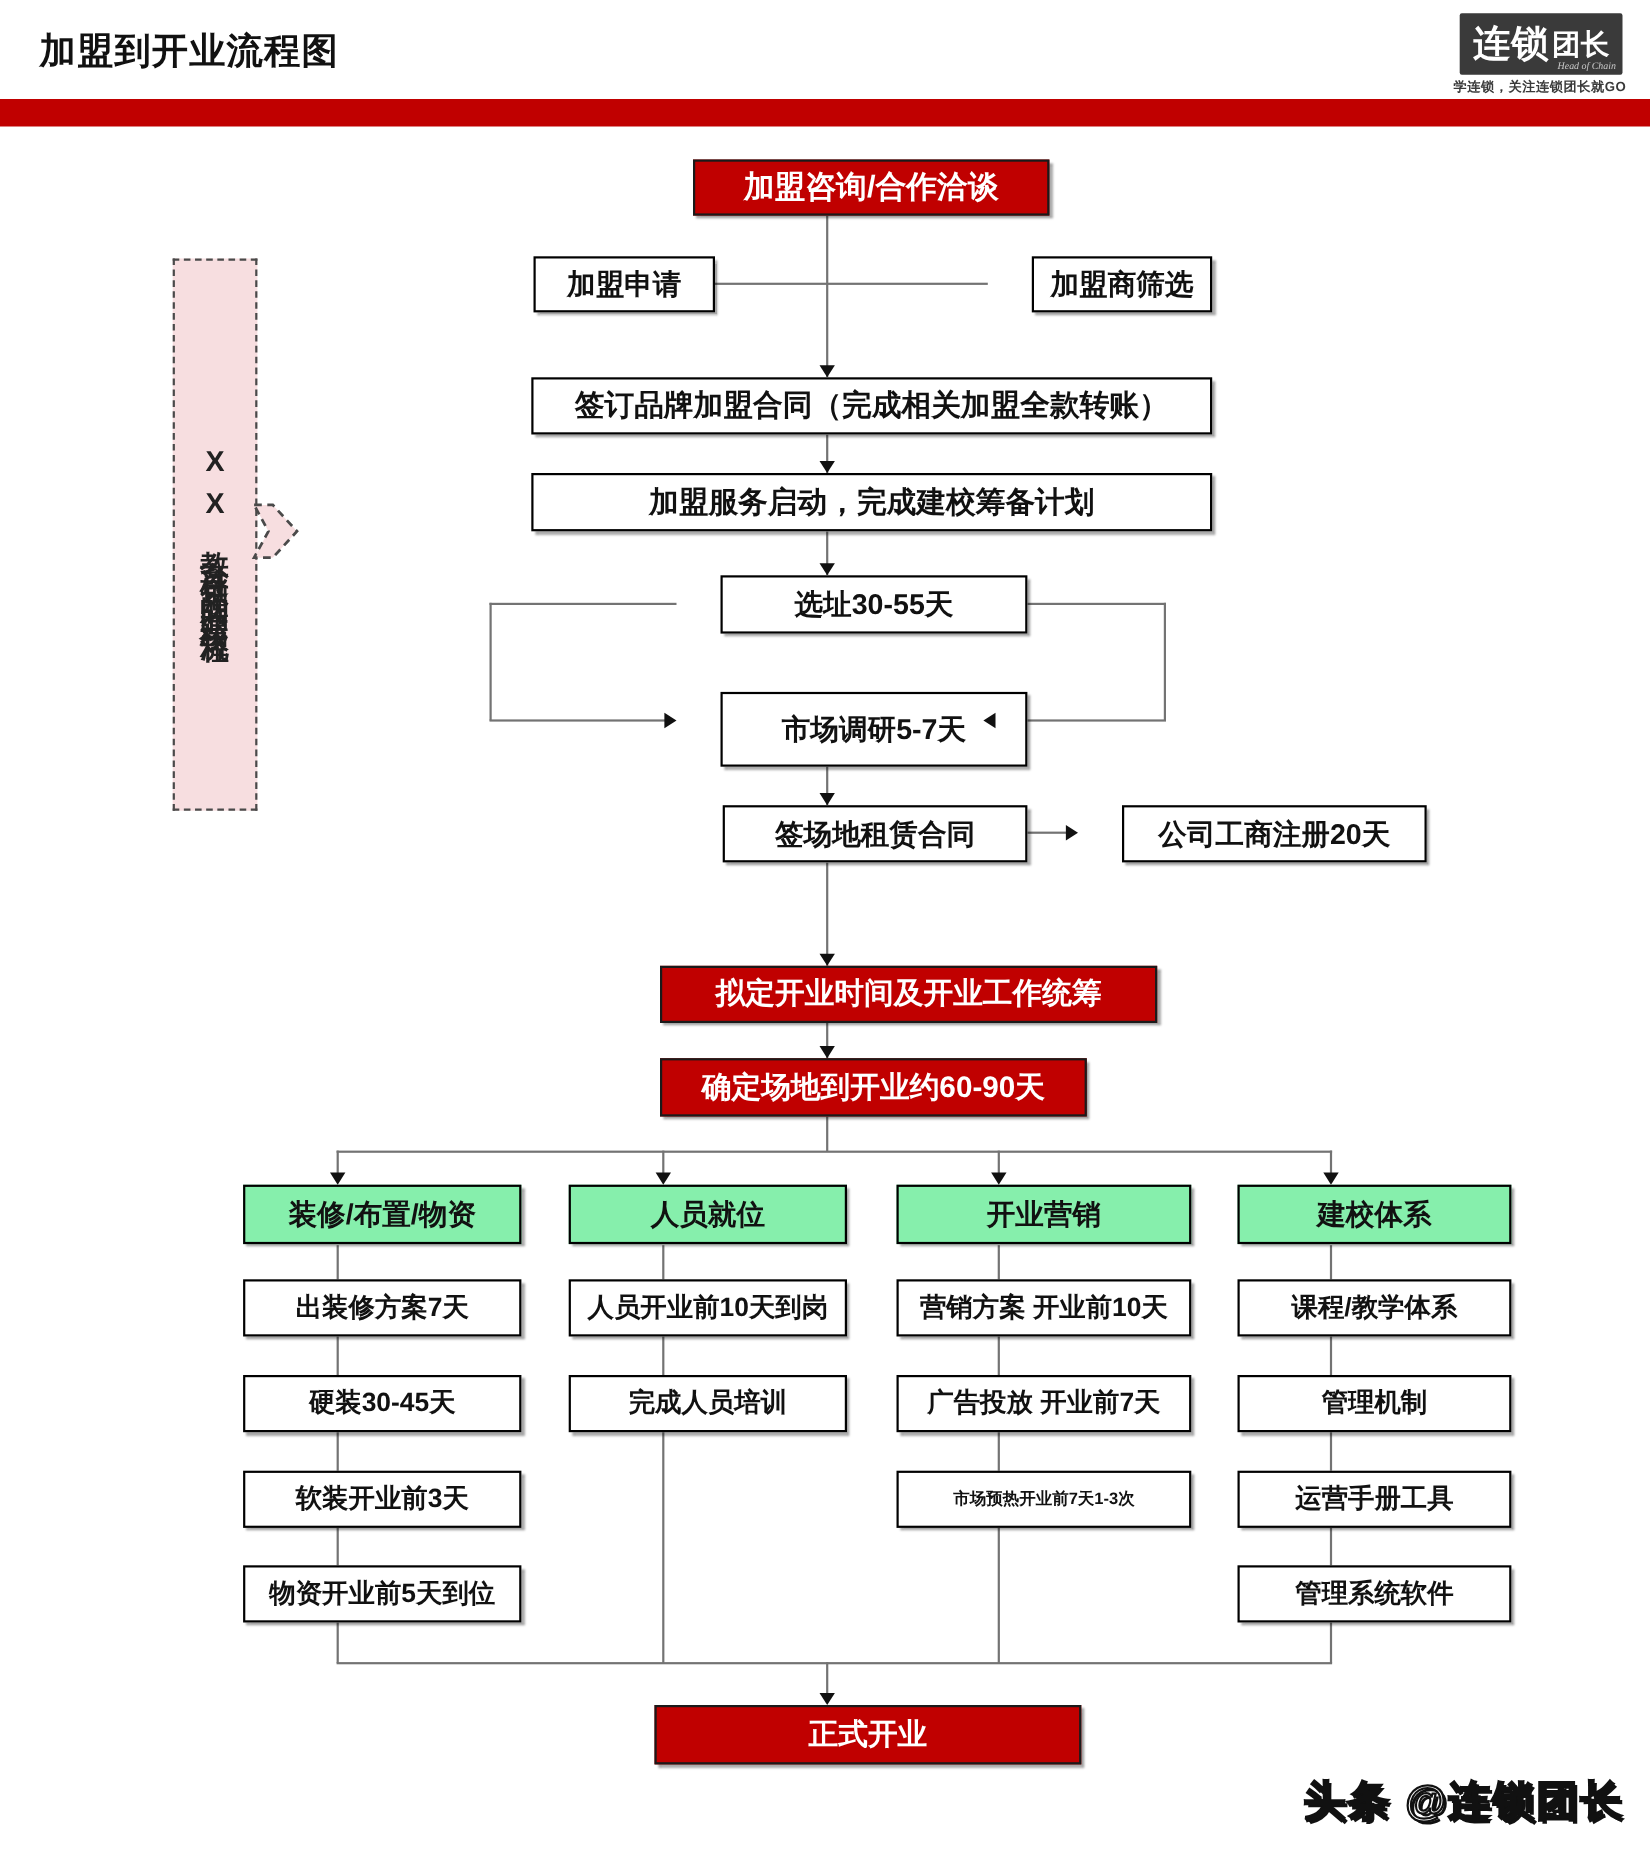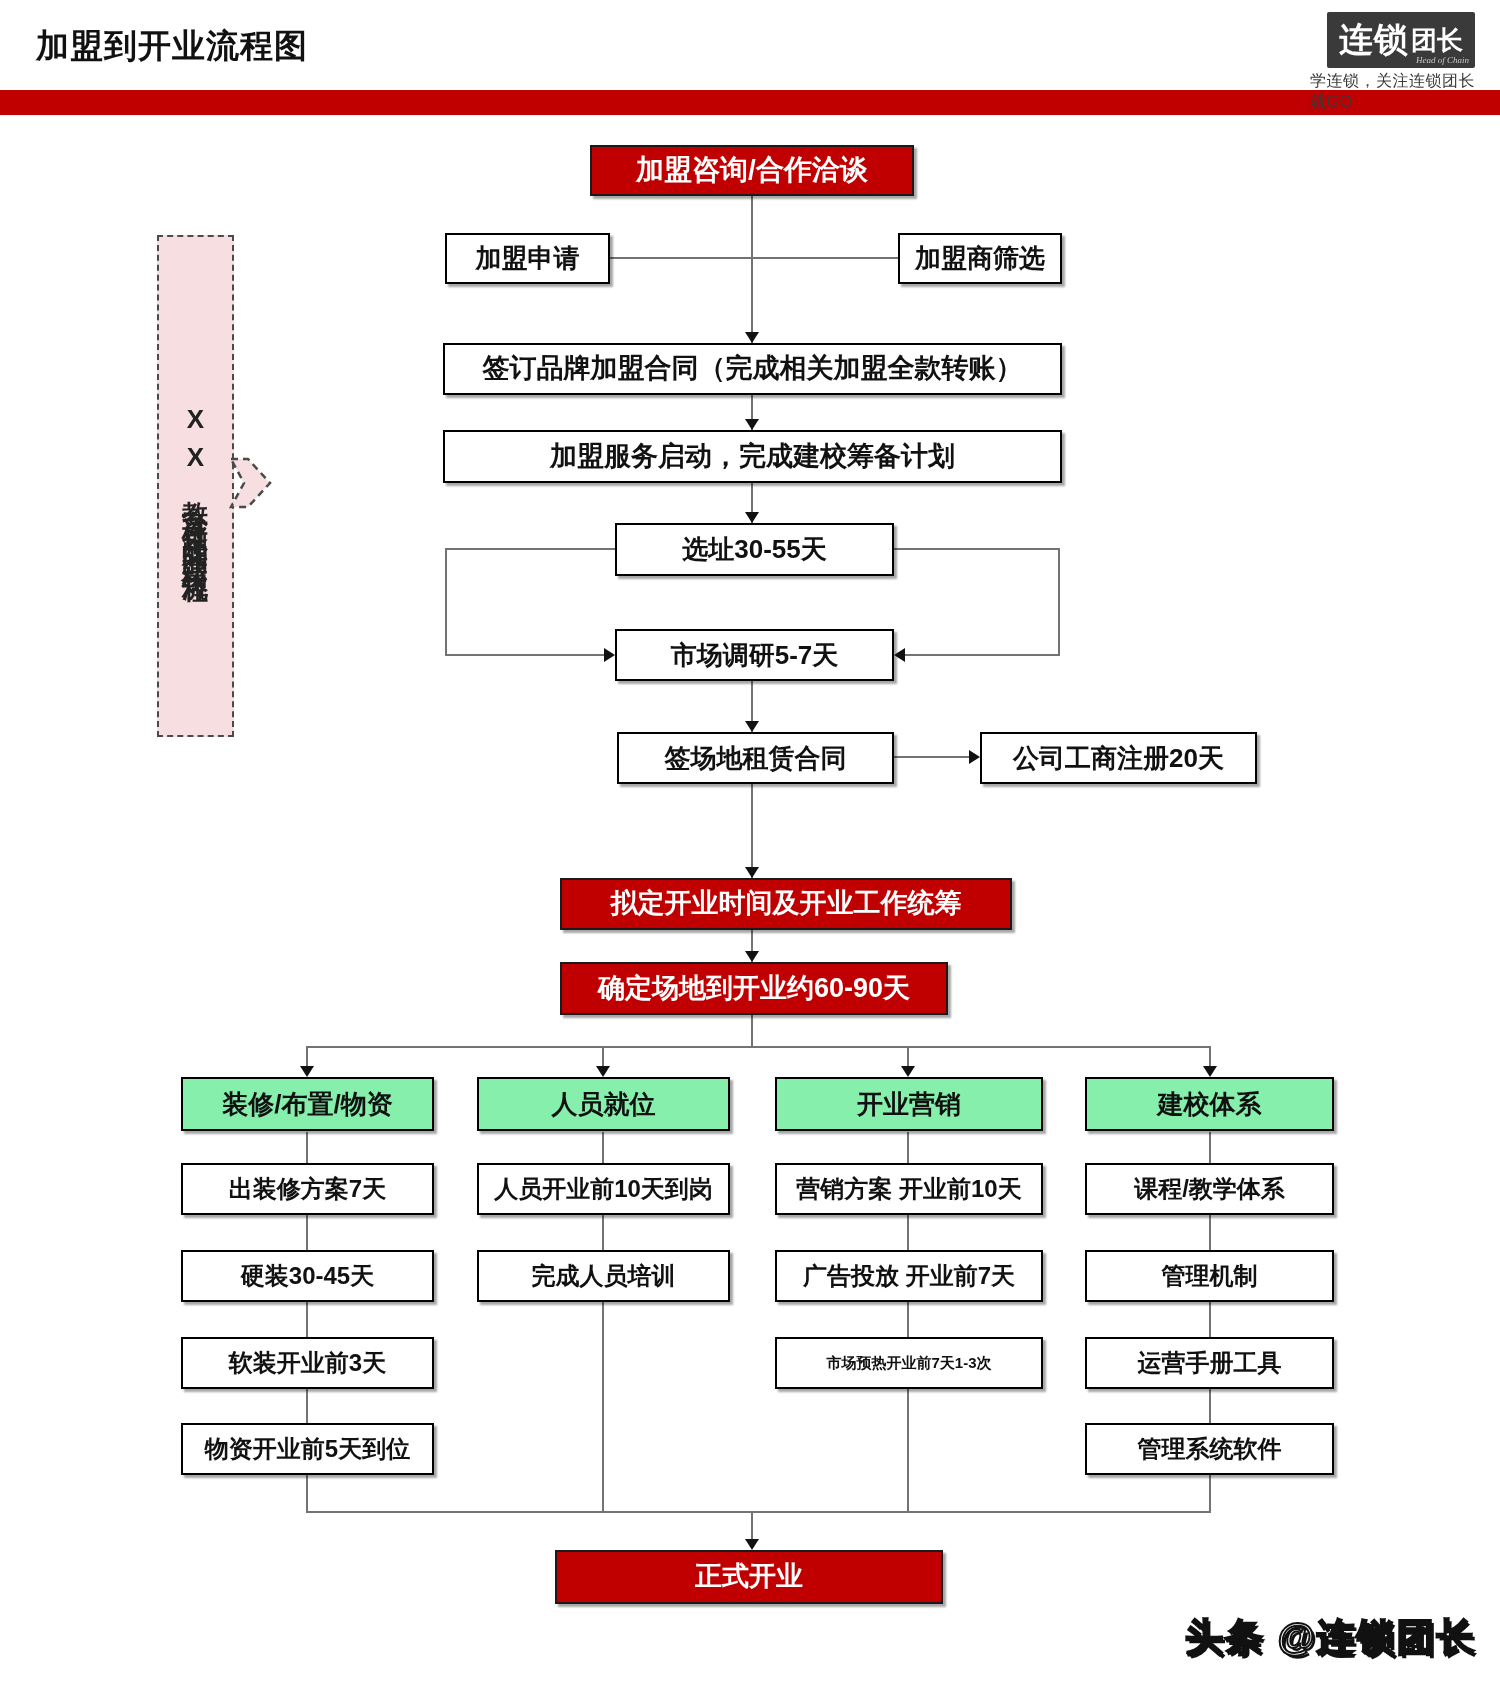--- a/index.html
+++ b/index.html
@@ -17,39 +17,39 @@
     position:absolute;left:1327px;top:12px;width:148px;height:56px;background:#3a3a3a;
     display:flex;align-items:center;justify-content:center;color:#fff;border-radius:2px;
   }
   .logo-main{font-size:34px;font-weight:800;letter-spacing:1px;}
   .logo-sub{font-size:26px;font-weight:800;margin-left:2px;}
   .logo-script{
     position:absolute;right:6px;bottom:3px;font-family:"Liberation Serif","DejaVu Serif",serif;
     font-style:italic;font-size:9px;color:#c9c9c9;
   }
   .logo-tagline{
-    position:absolute;left:1310px;top:71px;width:180px;
-    font-size:16px;font-weight:400;color:#3a3a3a;letter-spacing:0.5px;
+    position:absolute;left:1310px;top:71px;width:180px;text-align:center;
+    font-size:12px;font-weight:700;color:#3a3a3a;letter-spacing:0.5px;
   }
   
   .side-note{
     position:absolute;left:157px;top:235px;width:73px;height:498px;background:#F7DEE0;
     border:2px dashed #4a4a4a;display:flex;align-items:center;justify-content:center;z-index:2;
   }
   .side-note-text{
     writing-mode:vertical-rl;text-orientation:upright;font-size:26px;font-weight:700;
     color:#222;letter-spacing:8px;line-height:1;
   }
   .side-arrow{position:absolute;left:228px;top:456px;z-index:3;}
   
   .box{
     position:absolute;background:#ffffff;border:2px solid #000000;z-index:2;
     display:flex;align-items:center;justify-content:center;text-align:center;
     font-weight:700;color:#111;box-shadow:3px 3px 2px rgba(0,0,0,0.35);
-    box-sizing:border-box;line-height:1.1;
+    box-sizing:border-box;line-height:1.1;margin-left:40px;
   }
   .red{background:#C00000;color:#ffffff;border-color:#1a1a1a;}
   .hdr{background:#86efac;}
   .fs28{font-size:28px;} .fs27{font-size:27px;} .fs26{font-size:26px;} .fs24{font-size:24px;} .fs22{font-size:15px;}
   
   .ln{position:absolute;background:#737373;z-index:1;}
   .ar{position:absolute;width:0;height:0;z-index:3;}
   .ar.down{border-left:7px solid transparent;border-right:7px solid transparent;border-top:11px solid #111;}
   .ar.right{border-top:7px solid transparent;border-bottom:7px solid transparent;border-left:11px solid #111;}
   .ar.left{border-top:7px solid transparent;border-bottom:7px solid transparent;border-right:11px solid #111;}
@@ -120,21 +120,21 @@
   <div class="ar right" style="left:604px;top:648px"></div>
   <div class="ar right" style="left:969px;top:750px"></div>
   <div class="ar left" style="left:894px;top:648px"></div>
 
   <div class="box red fs28" style="left:590px;top:145px;width:324px;height:51px">加盟咨询/合作洽谈</div>
   <div class="box fs26" style="left:445px;top:233px;width:165px;height:51px">加盟申请</div>
   <div class="box fs26" style="left:898px;top:233px;width:164px;height:51px">加盟商筛选</div>
   <div class="box fs27" style="left:443px;top:343px;width:619px;height:52px">签订品牌加盟合同（完成相关加盟全款转账）</div>
   <div class="box fs27" style="left:443px;top:430px;width:619px;height:53px">加盟服务启动，完成建校筹备计划</div>
   <div class="box fs26" style="left:615px;top:523px;width:279px;height:53px">选址30-55天</div>
-  <div class="box fs26" style="left:615px;top:629px;width:279px;height:52px">市场调研5-7天</div>
+  <div class="box fs26" style="left:615px;top:629px;width:279px;height:68px">市场调研5-7天</div>
   <div class="box fs26" style="left:617px;top:732px;width:277px;height:52px">签场地租赁合同</div>
   <div class="box fs26" style="left:980px;top:732px;width:277px;height:52px">公司工商注册20天</div>
   <div class="box red fs27" style="left:560px;top:878px;width:452px;height:52px">拟定开业时间及开业工作统筹</div>
   <div class="box red fs27" style="left:560px;top:962px;width:388px;height:53px">确定场地到开业约60-90天</div>
 
   <div class="box hdr fs26" style="left:181px;top:1077px;width:253px;height:54px">装修/布置/物资</div>
   <div class="box hdr fs26" style="left:477px;top:1077px;width:253px;height:54px">人员就位</div>
   <div class="box hdr fs26" style="left:775px;top:1077px;width:268px;height:54px">开业营销</div>
   <div class="box hdr fs26" style="left:1085px;top:1077px;width:249px;height:54px">建校体系</div>
 

